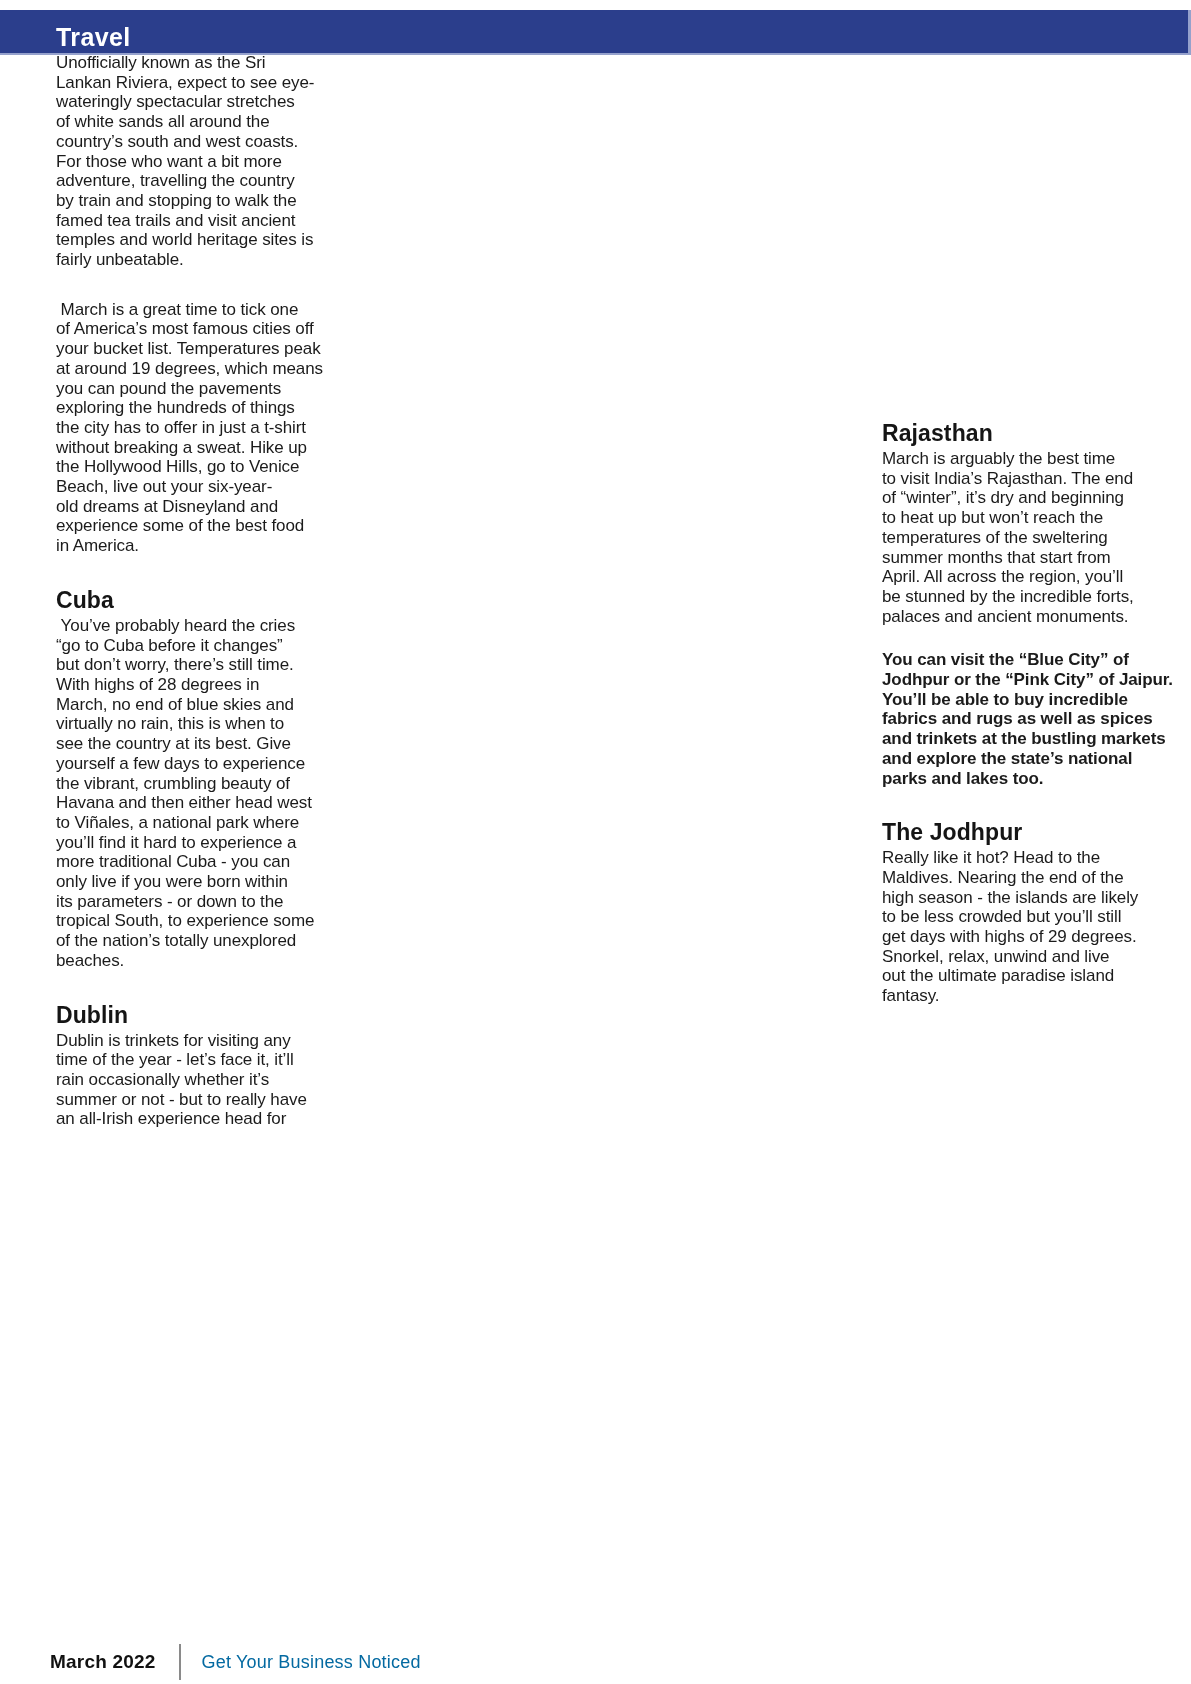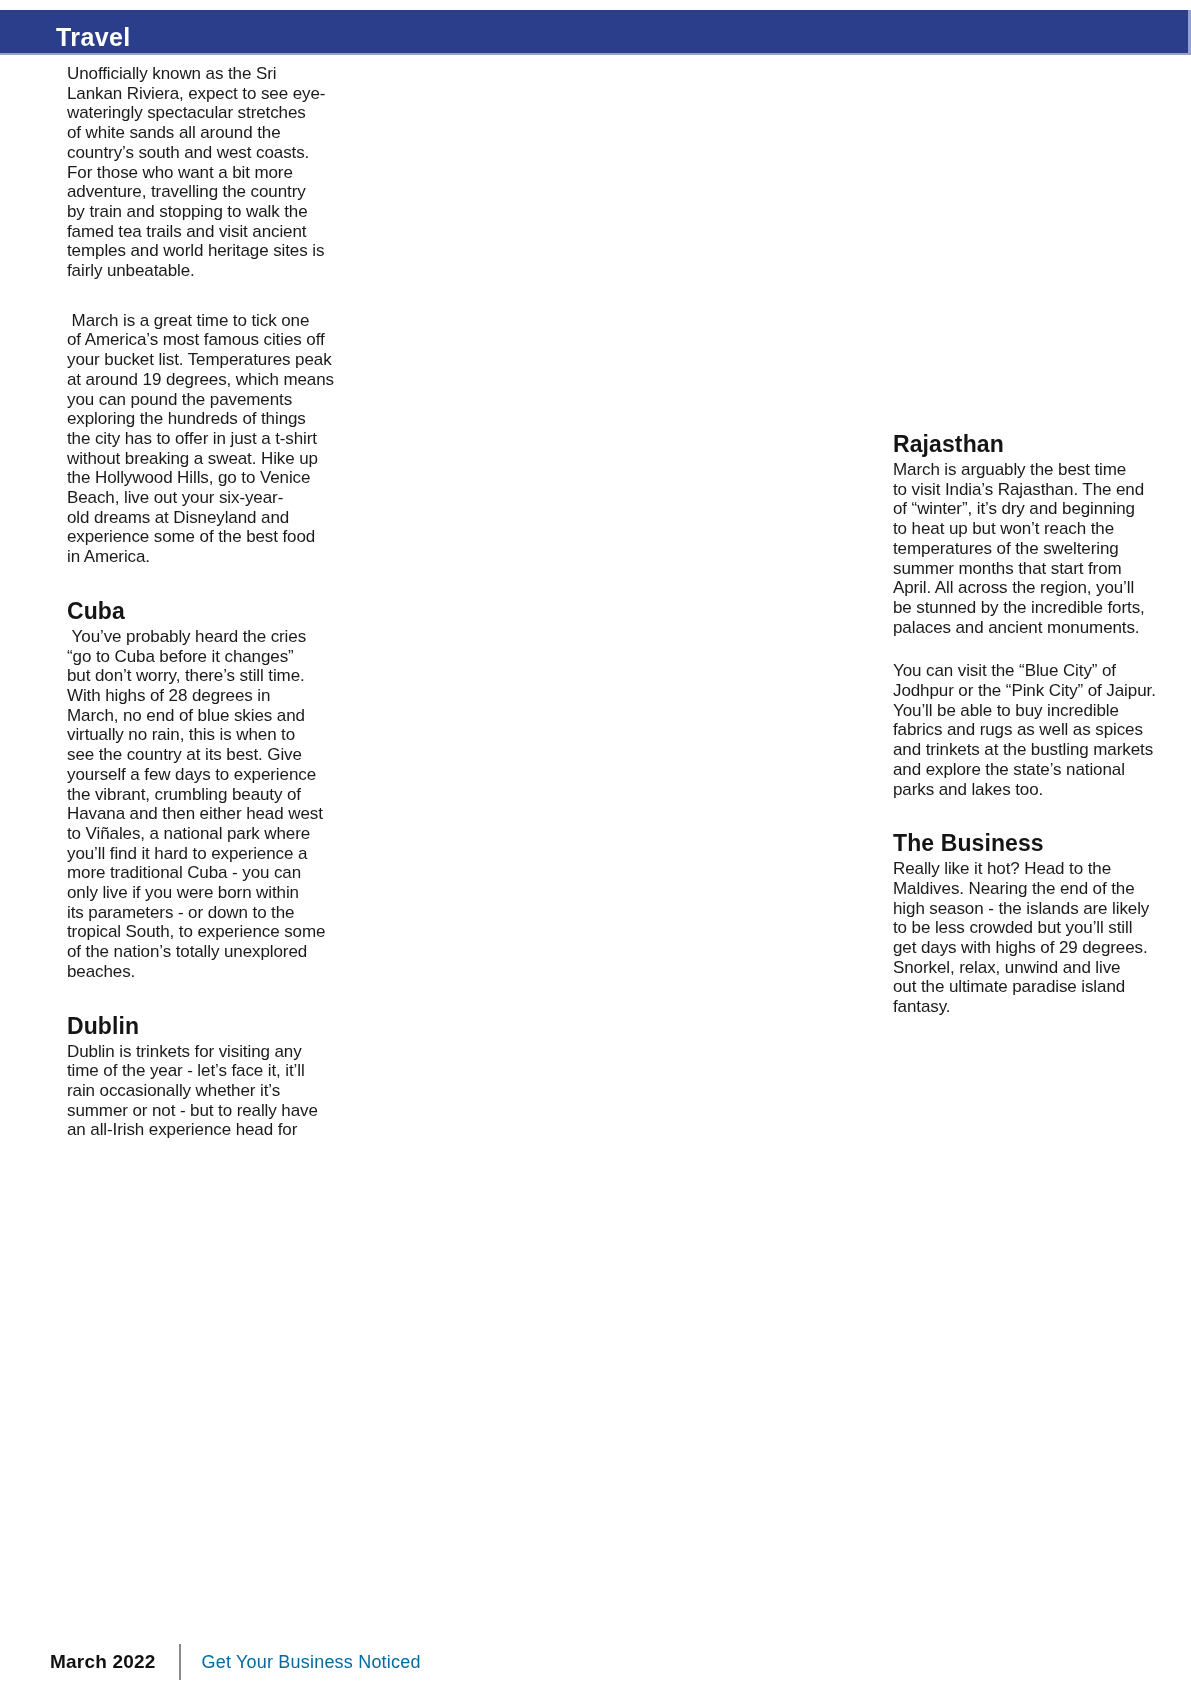--- a/index.html
+++ b/index.html
@@ -46,39 +46,39 @@
   .col-left {
     left: 56px;
     top: 53px;
     width: 310px;
   }
   .col-right {
     left: 882px;
     top: 419px;
     width: 305px;
   }
-  section.sect { margin: 11px; }
+  section.sect { margin: 0; }
   section.sect + section.sect { margin-top: 30px; }
   .heading {
     margin: 0 0 2px 0;
     font-size: 23px;
     line-height: 28px;
     font-weight: bold;
     color: #151515;
     letter-spacing: 0.1px;
   }
   .body {
     margin: 0;
     font-size: 17px;
     line-height: 19.7px;
     letter-spacing: -0.1px;
     white-space: pre-line;
     color: #1b1b1b;
   }
-  .body + .body { margin-top: 24px; }
+  .body + .body { margin-top: 24px; font-weight: bold; }
   
   .footer {
     position: absolute;
     left: 50px;
     top: 1644px;
     display: flex;
     align-items: center;
   }
   .footer-issue {
     font-size: 19px;
@@ -191,21 +191,21 @@
       <p class="body">You can visit the “Blue City” of
 Jodhpur or the “Pink City” of Jaipur.
 You’ll be able to buy incredible
 fabrics and rugs as well as spices
 and trinkets at the bustling markets
 and explore the state’s national
 parks and lakes too.</p>
     </section>
 
     <section class="sect">
-      <h2 class="heading">The Business</h2>
+      <h2 class="heading">The Jodhpur</h2>
       <p class="body">Really like it hot? Head to the
 Maldives. Nearing the end of the
 high season - the islands are likely
 to be less crowded but you’ll still
 get days with highs of 29 degrees.
 Snorkel, relax, unwind and live
 out the ultimate paradise island
 fantasy.</p>
     </section>
 

